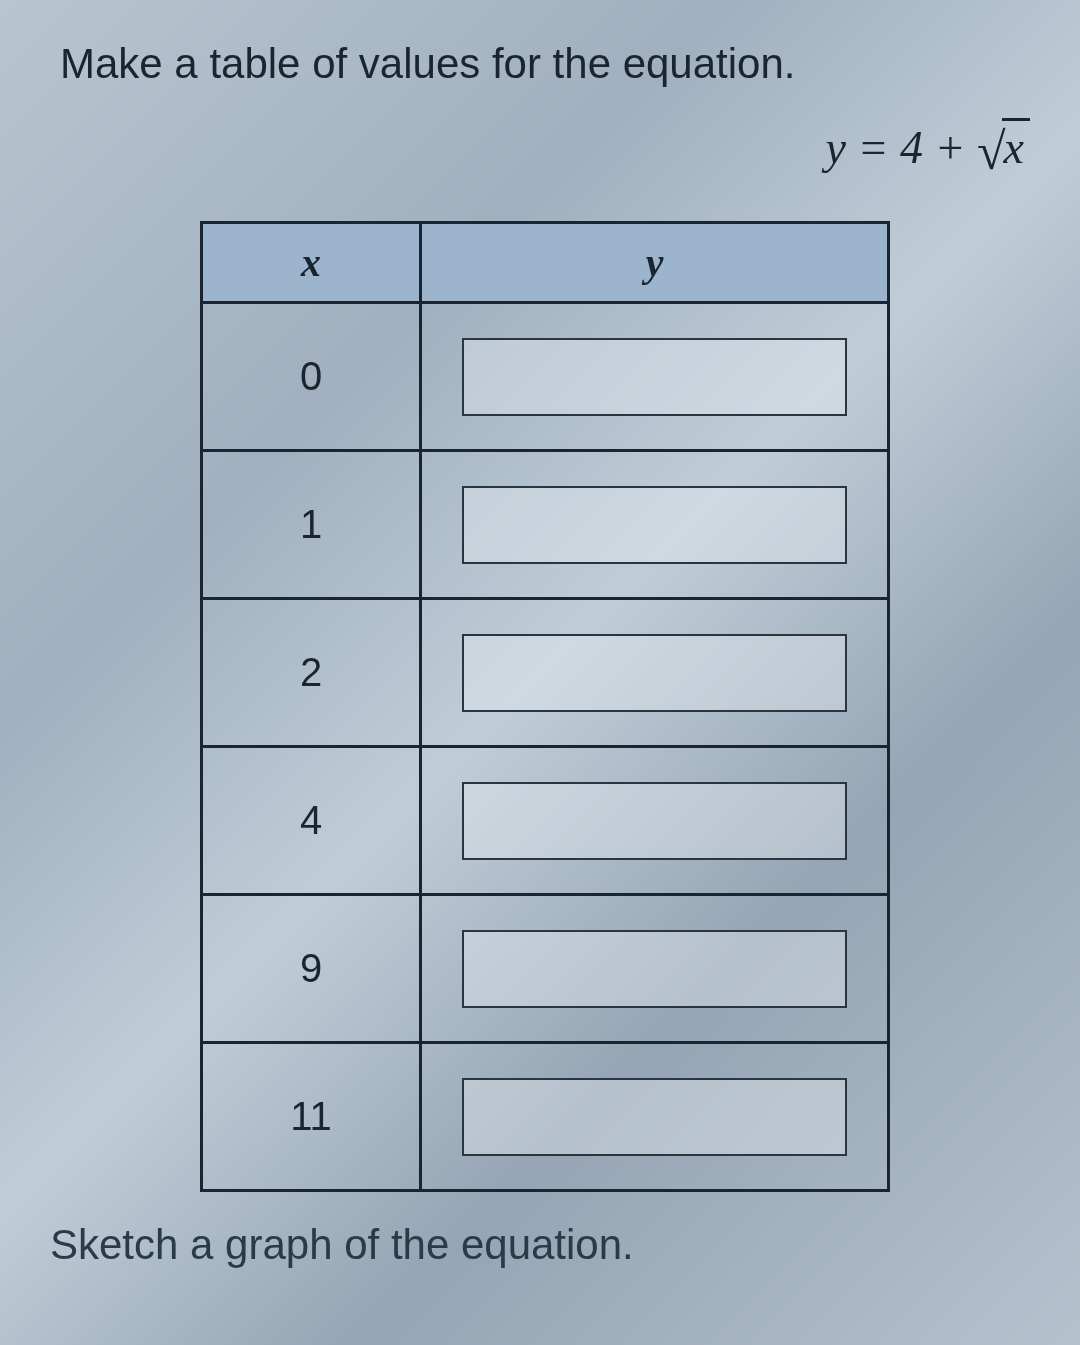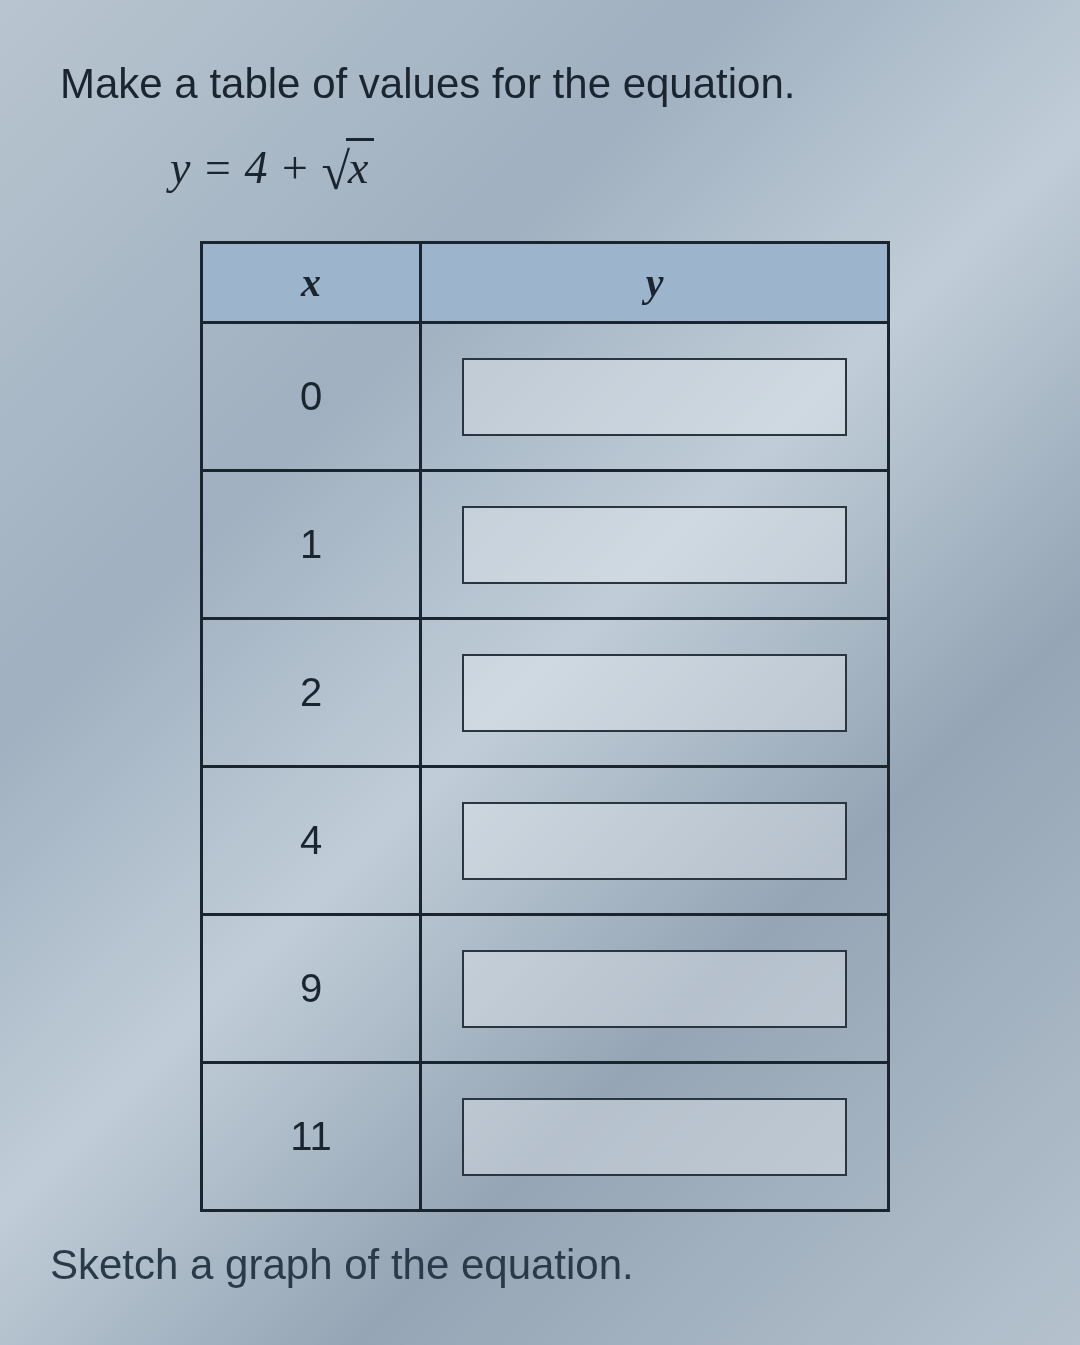--- a/index.html
+++ b/index.html
@@ -9,35 +9,36 @@
     }
     body {
       width: 1080px;
       height: 1345px;
       background: linear-gradient(135deg, #b8c5d0 0%, #a0b0c0 30%, #c0cdd8 50%, #95a5b5 70%, #b5c2ce 100%);
       font-family: Verdana, Geneva, sans-serif;
       position: relative;
       overflow: hidden;
     }
     .page {
-      padding: 60px 50px 30px 60px;
+      padding: 40px 50px 30px 60px;
     }
     .instruction {
       font-size: 42px;
       color: #1a2530;
       margin-bottom: 30px;
       font-weight: 400;
     }
     .equation {
       font-size: 46px;
       font-style: italic;
       color: #1a2530;
       margin-left: 110px;
       margin-bottom: 40px;
       font-family: Georgia, 'Times New Roman', serif;
+      text-align: right;
     }
     .equation .sqrt-container {
       display: inline-block;
       position: relative;
     }
     .equation .sqrt-sign {
       font-size: 52px;
       font-style: normal;
       display: inline-block;
       vertical-align: -6px;

